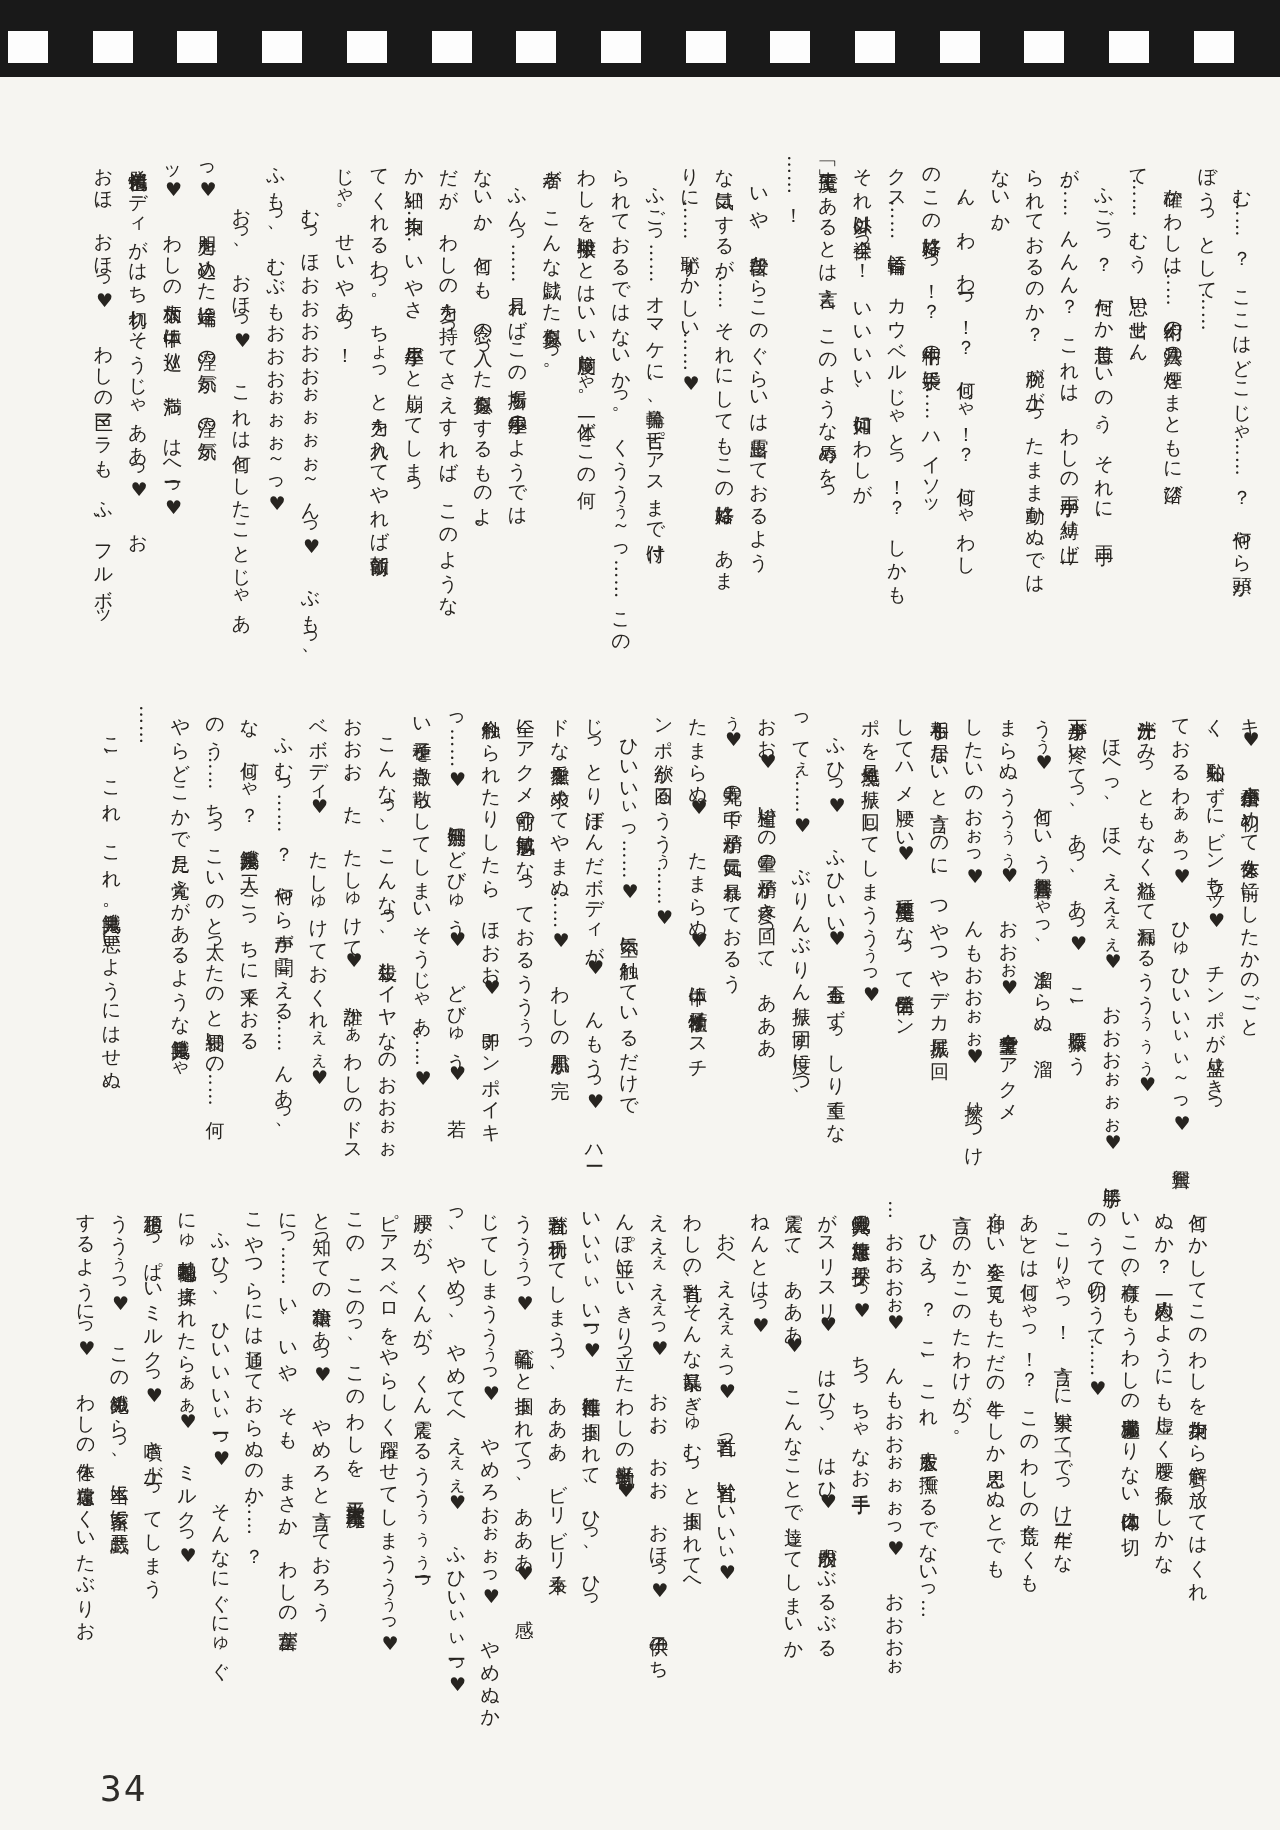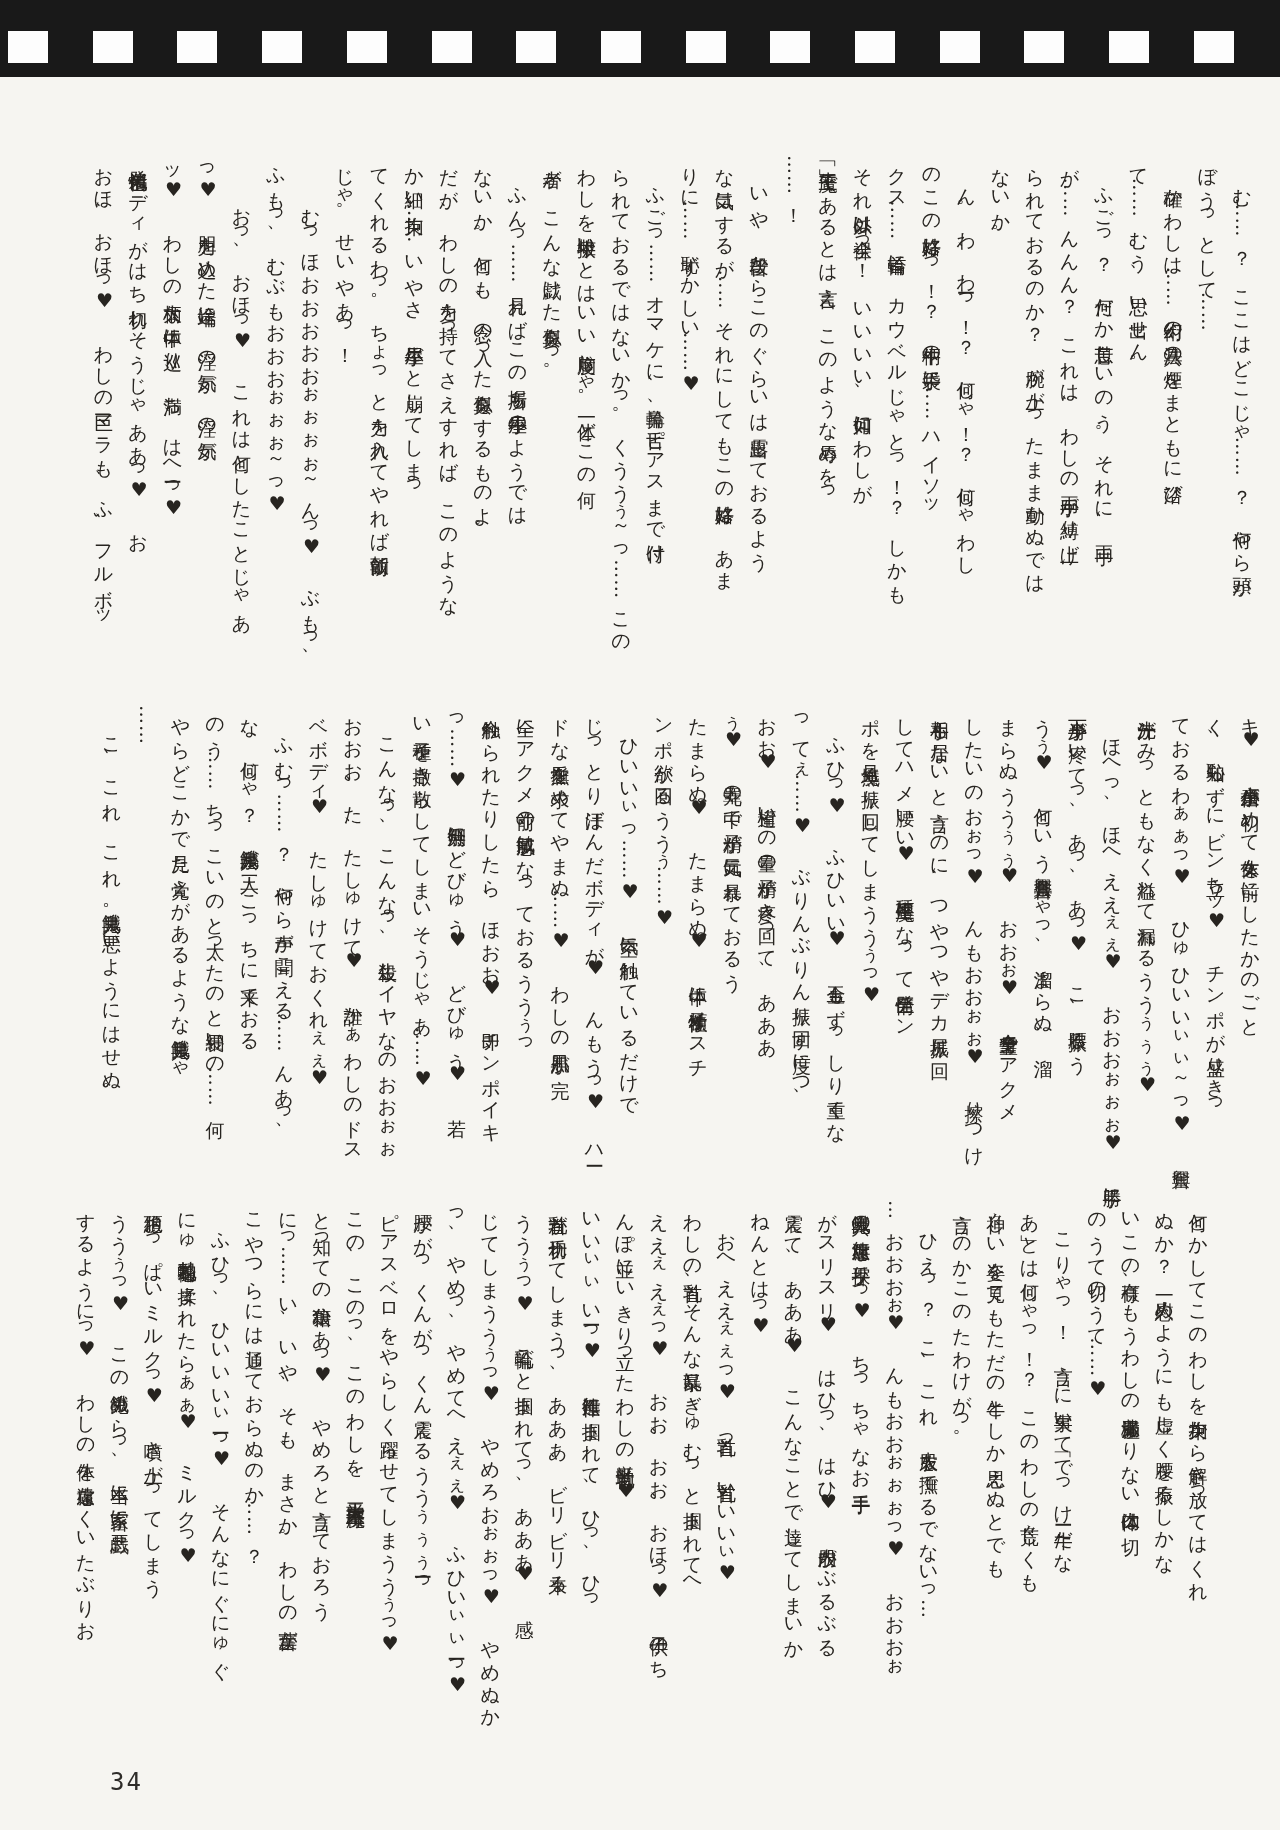--- a/index.html
+++ b/index.html
@@ -31,23 +31,23 @@
     margin:0;padding:0;
     line-height:34.5px;
     white-space:pre;
   }
   .band1{left:87px;top:155px;width:1173px;height:545px;}
   .band2{left:95px;top:705px;width:1173px;height:465px;}
   .band3{left:70px;top:1200px;width:1145px;height:495px;}
   .band3 p{line-height:33.7px;}
   
   .pagenum{
-    position:absolute;left:110px;top:1768px;
+    position:absolute;left:100px;top:1768px;
     font-family:"DejaVu Sans Mono","Liberation Mono",monospace;
-    font-size:24px;color:#2e2c29;letter-spacing:2px;
+    font-size:36px;color:#2e2c29;letter-spacing:2px;
   }
 </style>
 </head>
 <body>
 
 <div class="filmstrip" id="filmstrip">
     <div class="frame" style="left: 8px;"></div>
     <div class="frame" style="left: 92.7px;"></div>
     <div class="frame" style="left: 177.4px;"></div>
     <div class="frame" style="left: 262.1px;"></div>

